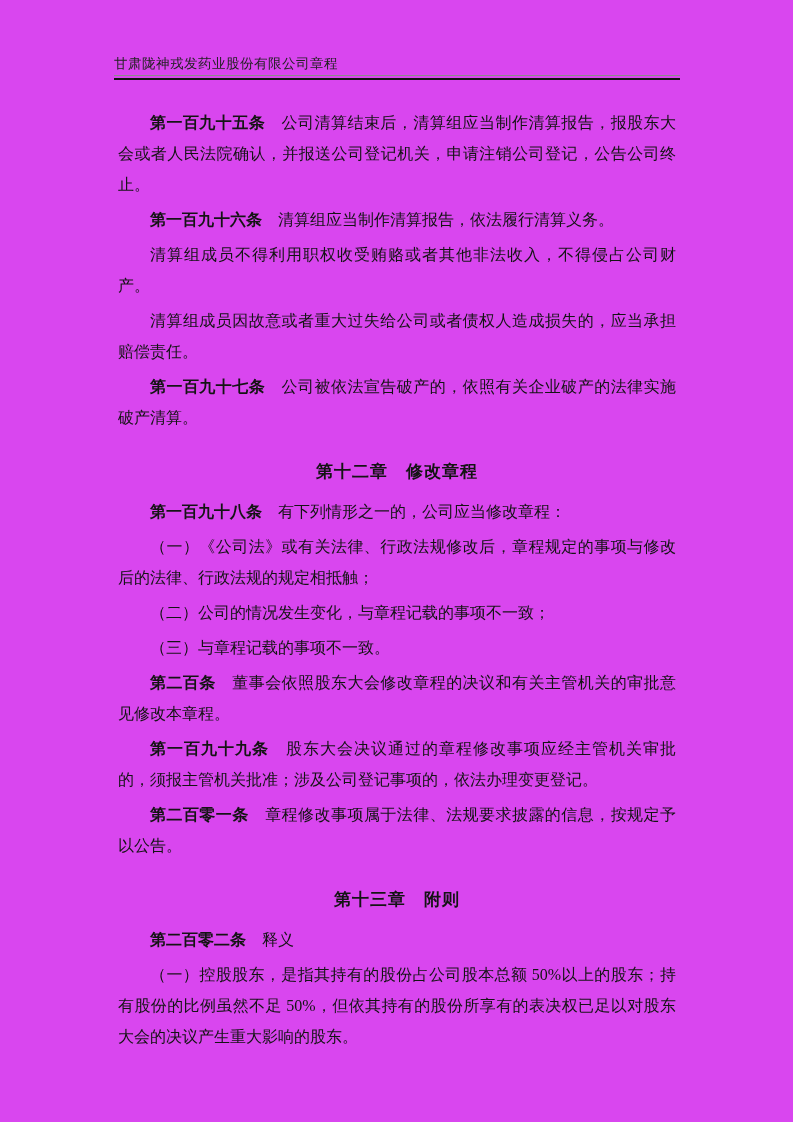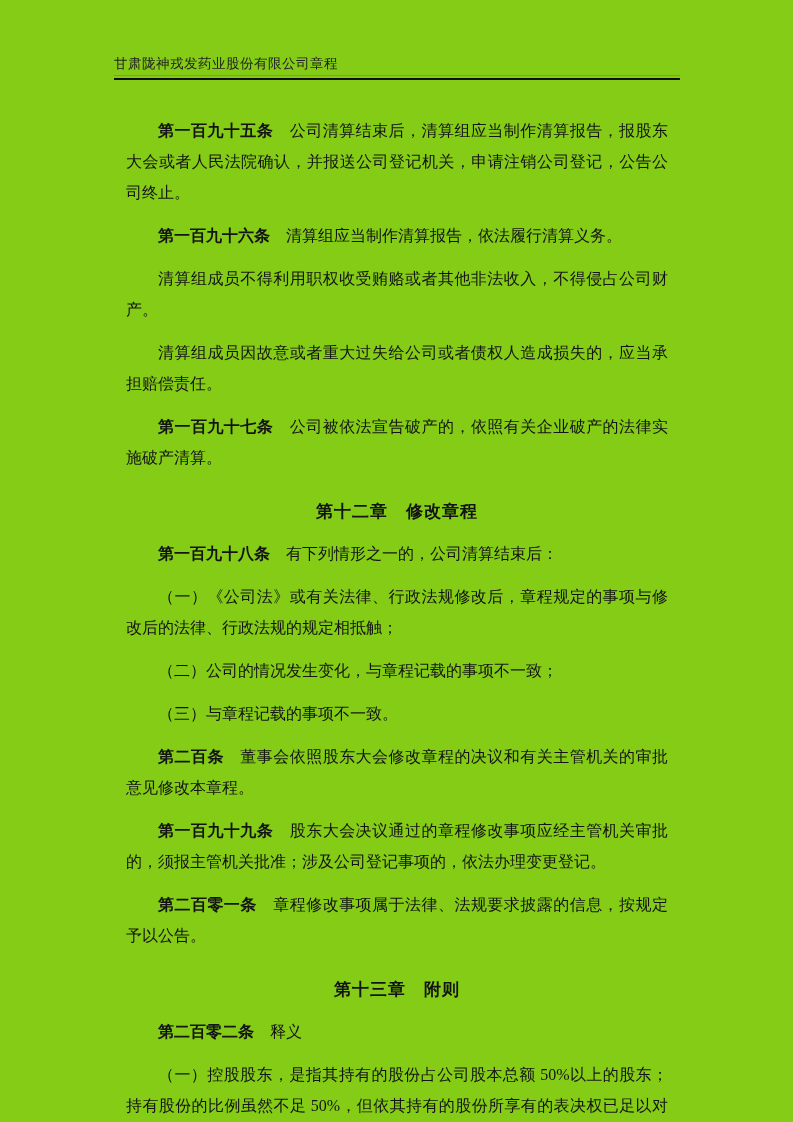--- a/index.html
+++ b/index.html
@@ -4,21 +4,21 @@
 <style>
   html, body {
     margin: 0;
     padding: 0;
     background: #ffffff;
   }
   .page {
     position: relative;
     width: 793px;
     height: 1122px;
-    background: #84cc16;
+    background: #d946ef;
     font-family: "Liberation Serif", "DejaVu Serif", serif;
     color: #141414;
     overflow: hidden;
   }
   
   .page-header {
     position: absolute;
     left: 114px;
     top: 55px;
     width: 566px;
@@ -40,21 +40,21 @@
   .doc-body {
     position: absolute;
     left: 114px;
     top: 103px;
     width: 566px;
     font-size: 16px;
     line-height: 31px;
     text-align: justify;
   }
   .para {
-    margin: 12px;
+    margin: 4px;
     text-indent: 2em;
   }
   .art-num {
     font-weight: bold;
   }
   .chapter-heading {
     margin: 25px 0 10px 0;
     line-height: 28px;
     text-align: center;
     text-indent: 0;
@@ -85,21 +85,21 @@
     <div class="page-header-rule"></div>
   </div>
 
   <div class="doc-body">
       <div class="para"><span class="art-num">第一百九十五条</span><span>　公司清算结束后，清算组应当制作清算报告，报股东大会或者人民法院确认，并报送公司登记机关，申请注销公司登记，公告公司终止。</span></div>
       <div class="para"><span class="art-num">第一百九十六条</span><span>　清算组应当制作清算报告，依法履行清算义务。</span></div>
       <div class="para">清算组成员不得利用职权收受贿赂或者其他非法收入，不得侵占公司财产。</div>
       <div class="para">清算组成员因故意或者重大过失给公司或者债权人造成损失的，应当承担赔偿责任。</div>
       <div class="para"><span class="art-num">第一百九十七条</span><span>　公司被依法宣告破产的，依照有关企业破产的法律实施破产清算。</span></div>
       <div class="chapter-heading">第十二章　修改章程</div>
-      <div class="para"><span class="art-num">第一百九十八条</span><span>　有下列情形之一的，公司清算结束后：</span></div>
+      <div class="para"><span class="art-num">第一百九十八条</span><span>　有下列情形之一的，公司应当修改章程：</span></div>
       <div class="para">（一）《公司法》或有关法律、行政法规修改后，章程规定的事项与修改后的法律、行政法规的规定相抵触；</div>
       <div class="para">（二）公司的情况发生变化，与章程记载的事项不一致；</div>
       <div class="para">（三）与章程记载的事项不一致。</div>
       <div class="para"><span class="art-num">第二百条</span><span>　董事会依照股东大会修改章程的决议和有关主管机关的审批意见修改本章程。</span></div>
       <div class="para"><span class="art-num">第一百九十九条</span><span>　股东大会决议通过的章程修改事项应经主管机关审批的，须报主管机关批准；涉及公司登记事项的，依法办理变更登记。</span></div>
       <div class="para"><span class="art-num">第二百零一条</span><span>　章程修改事项属于法律、法规要求披露的信息，按规定予以公告。</span></div>
       <div class="chapter-heading">第十三章　附则</div>
       <div class="para"><span class="art-num">第二百零二条</span><span>　释义</span></div>
       <div class="para">（一）控股股东，是指其持有的股份占公司股本总额 50%以上的股东；持有股份的比例虽然不足 50%，但依其持有的股份所享有的表决权已足以对股东大会的决议产生重大影响的股东。</div>
     </div>

